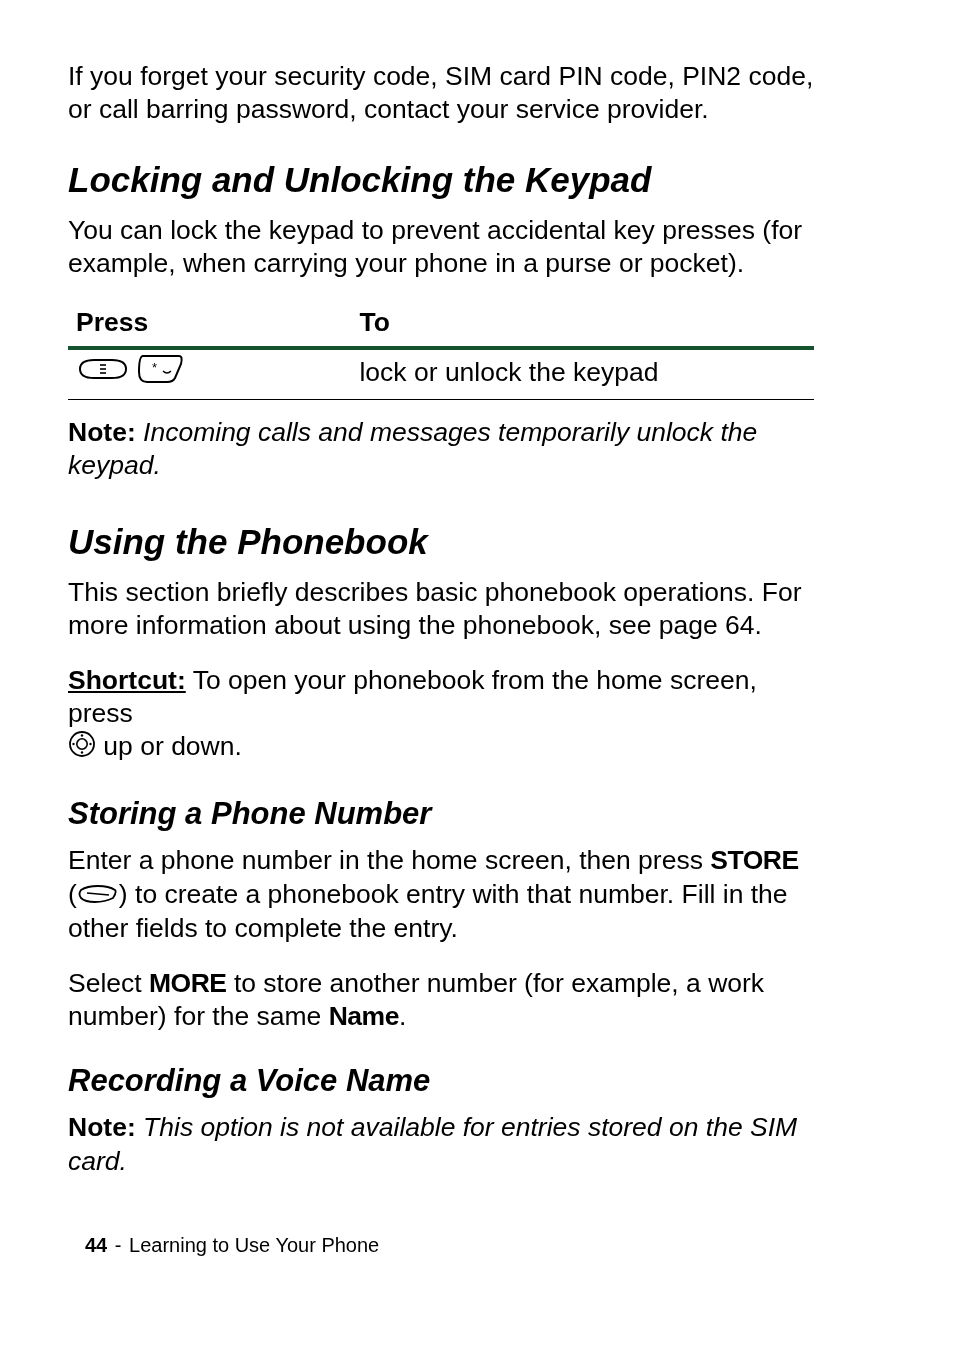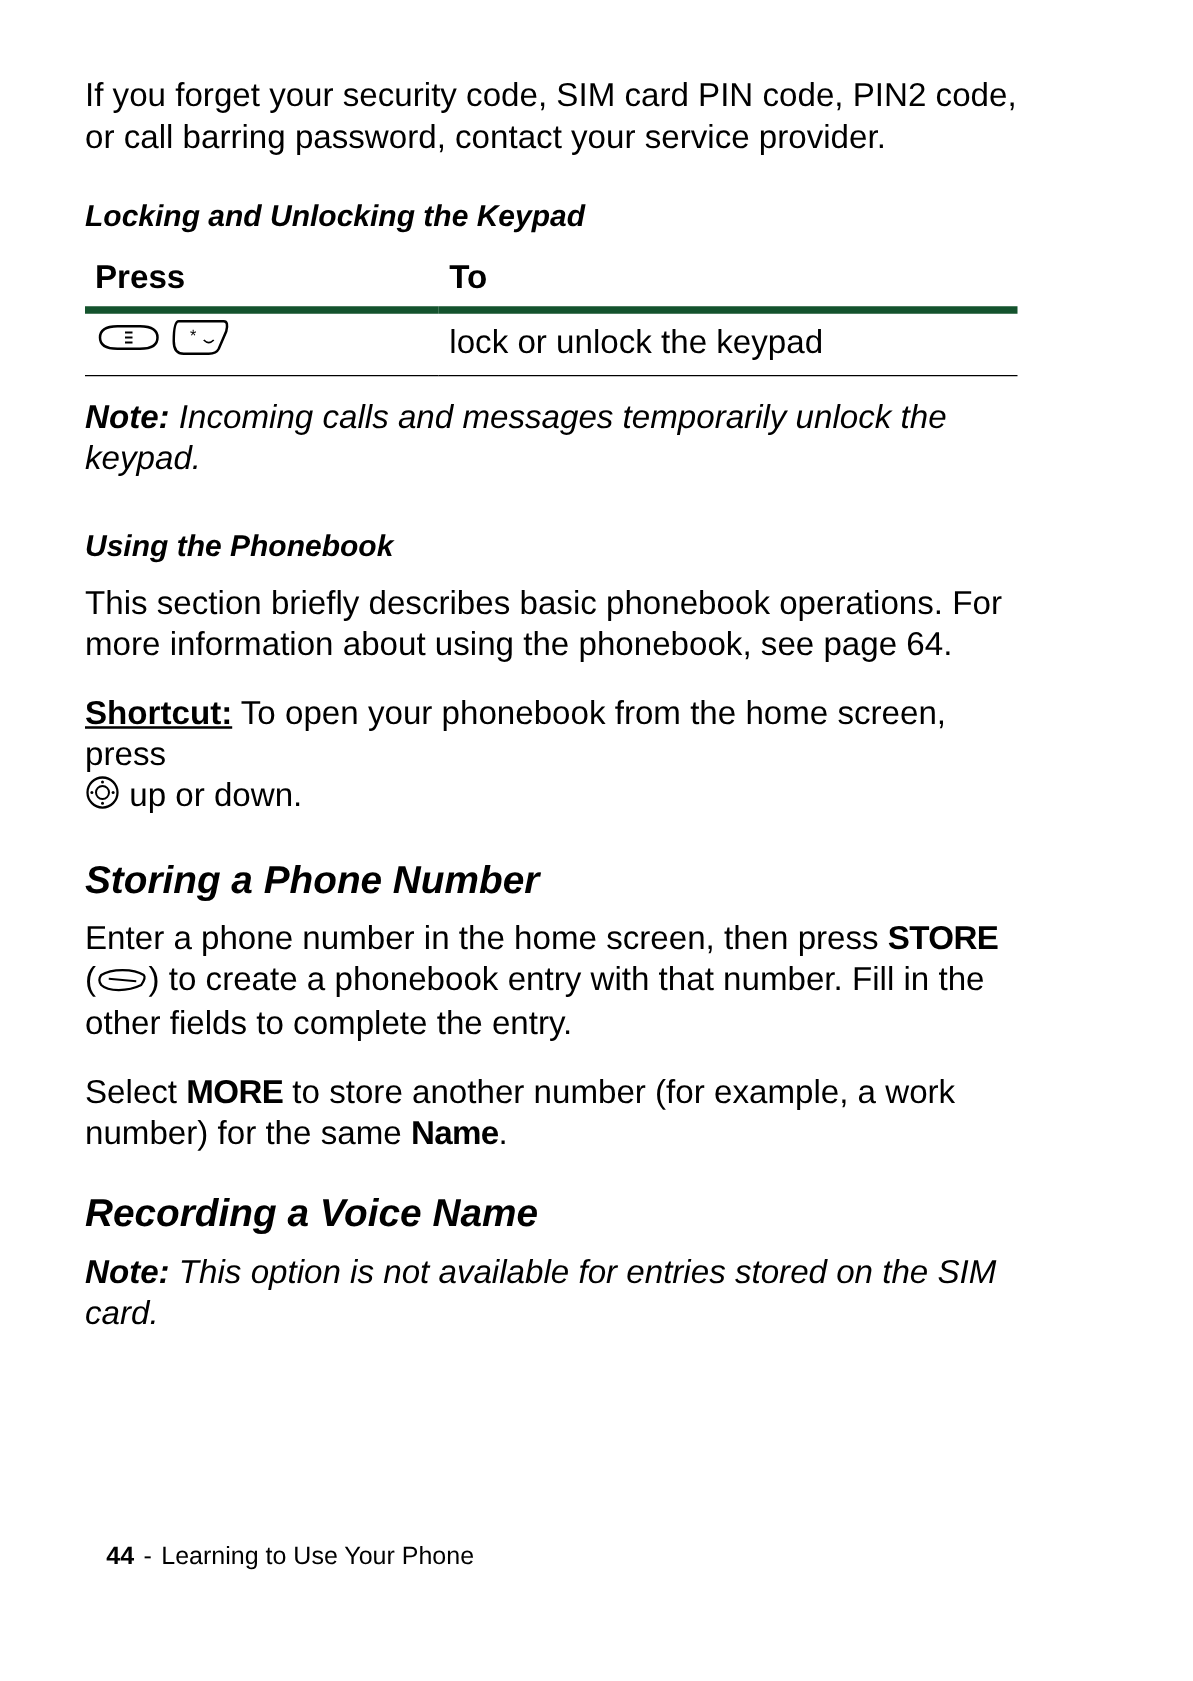--- a/index.html
+++ b/index.html
@@ -15,21 +15,21 @@
     height: 1345px;
     padding: 60px 68px 40px 68px;
     position: relative;
   }
   .intro {
     font-size: 26.5px;
     line-height: 1.25;
     margin: 0 0 34px 0;
   }
   h1.section-title {
-    font-size: 24px;
+    font-size: 35px;
     font-weight: bold;
     font-style: italic;
     margin: 0 0 14px 0;
   }
   .body-text {
     font-size: 26.5px;
     line-height: 1.25;
     margin: 0 0 22px 0;
   }
   .kp-table {
@@ -38,34 +38,33 @@
     margin-top: 14px;
     margin-bottom: 16px;
   }
   .kp-table td, .kp-table th {
     text-align: left;
     font-size: 26.5px;
     padding: 4px 8px 8px 8px;
     vertical-align: middle;
   }
   .kp-table thead th {
-    border-bottom: 6px solid #14532d;
+    border-bottom: 4px solid #14532d;
     font-weight: bold;
   }
   .kp-table tbody td {
     border-bottom: 1px solid #000;
   }
   .note-line {
     font-size: 26.5px;
     line-height: 1.25;
     margin: 0 0 40px 0;
   }
   .note-label {
     font-weight: bold;
-    font-style: italic;
     margin-top: 40px;
   }
   .note-body {
     font-style: italic;
   }
   h2.subsection-title {
     font-size: 31px;
     font-weight: bold;
     font-style: italic;
     margin: 30px 0 12px 0;
@@ -98,20 +97,21 @@
   }
 </style>
 </head>
 <body>
 
 <div class="page">
 
   <p class="intro">If you forget your security code, SIM card PIN code, PIN2 code, or call barring password, contact your service provider.</p>
 
   <h1 class="section-title">Locking and Unlocking the Keypad</h1>
+  <p class="body-text">You can lock the keypad to prevent accidental key presses (for example, when carrying your phone in a purse or pocket).</p>
 
   <table class="kp-table">
     <colgroup>
         <col style="width:38%">
         <col>
       </colgroup>
     <thead>
       <tr>
         <th>Press</th>
         <th>To</th>

